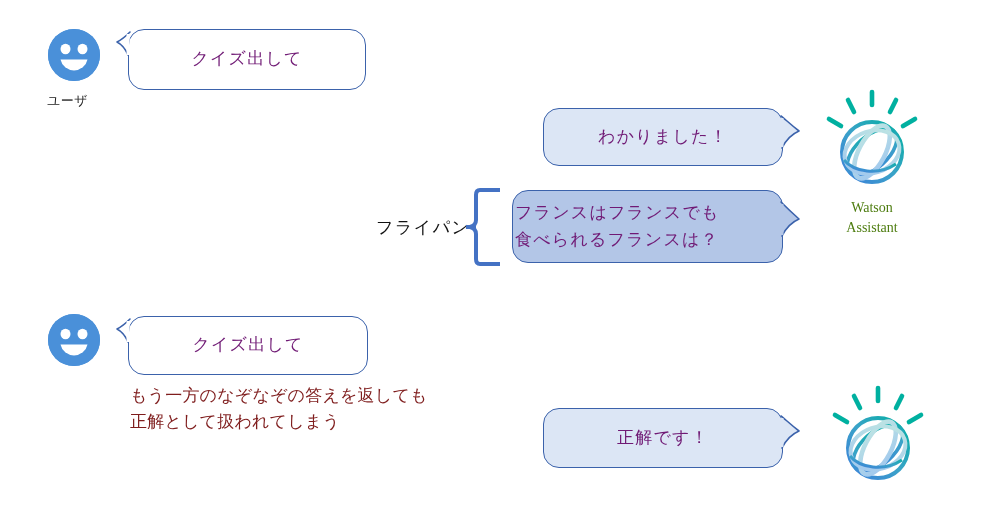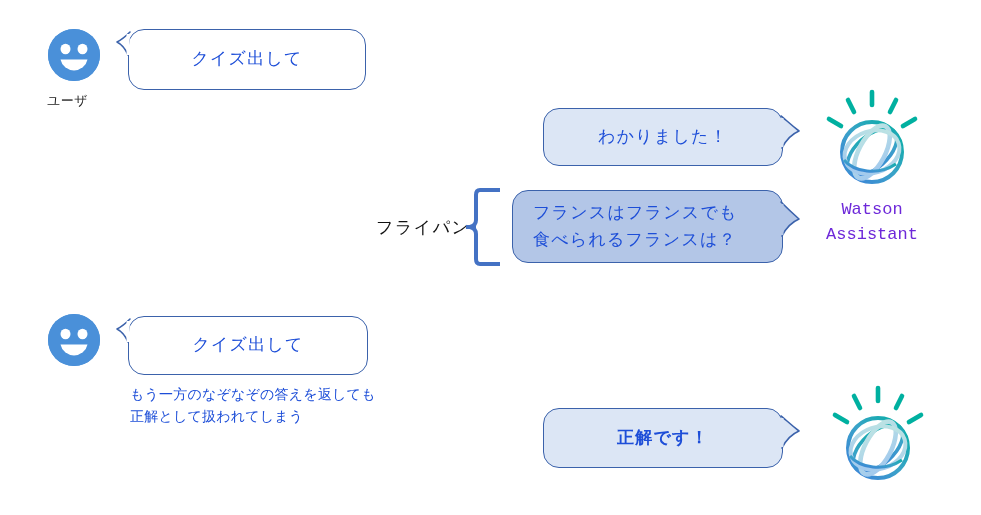--- a/index.html
+++ b/index.html
@@ -42,59 +42,59 @@
     box-sizing: border-box;
     border: 1.6px solid #3b62ab;
     border-radius: 16px;
     display: flex;
     align-items: center;
     justify-content: center;
     text-align: center;
     font-size: 17px;
     line-height: 1.55;
     letter-spacing: 1.2px;
-    color: #1d4ed8;
+    color: #701a75;
     padding: 4px 14px;
     font-family: "Liberation Sans", "DejaVu Sans", sans-serif;
   }
   .bubble.white { background: #ffffff; }
   .bubble.light { background: #dce6f5; }
   .bubble.dark  { background: #b3c6e7; }
   .bubble .txt { white-space: pre-line; }
   .bubble.left-align .txt { text-align: left; }
 
   
   .tail { position: absolute; overflow: visible; }
 
   
   .note {
-    font-size: 14px;
+    font-size: 17px;
     line-height: 1.55;
-    color: #1d4ed8;
+    color: #7f1d1d;
     white-space: pre-line;
     letter-spacing: .2px;
-    font-family: Liberation Serif, serif;
+    font-family: Liberation Mono, monospace;
   }
 
   .brace-label {
     font-size: 17px;
     letter-spacing: 1.5px;
     color: #111111;
     white-space: nowrap;
     font-family: "Liberation Sans", "DejaVu Sans", sans-serif;
   }
 
   
   .watson-name {
-    font-size: 17px;
+    font-size: 14px;
     line-height: 1.45;
-    color: #6d28d9;
+    color: #4d7c0f;
     text-align: center;
     white-space: pre-line;
-    font-family: Liberation Mono, monospace;
+    font-family: Liberation Serif, serif;
   }
 </style>
 </head>
 <body>
 
 <div id="canvas">
 
   <div class="abs" style="left:48px; top:29px;">
     <div class="avatar">
       <svg width="52" height="52" viewBox="0 0 52 52" aria-hidden="true">
@@ -132,21 +132,21 @@
   <svg class="abs" style="left:466px; top:186px;" width="46" height="82" viewBox="0 0 46 82" aria-hidden="true">
     <path d="M32 4 H14 C11 4, 10 6, 10 9 V34 C10 38, 8 40, 4 41 C8 42, 10 44, 10 48 V73 C10 76, 11 78, 14 78 H32" fill="none" stroke="#4472c4" stroke-width="4" stroke-linecap="square" stroke-linejoin="miter"></path>
     <line x1="0" y1="41" x2="10" y2="41" stroke="#4472c4" stroke-width="4"></line>
   </svg>
 
   <div class="abs" style="left:512px; top:190px; width:271px; height:73px;">
     <svg class="tail" style="left:267px; top:4px;" width="30" height="70" viewBox="0 0 30 70" aria-hidden="true">
       <path d="M2 8 C6 12, 11 17, 20 25 C13 28, 7 34, 3 42" fill="#b3c6e7" stroke="#3b62ab" stroke-width="1.6" stroke-linejoin="round" stroke-linecap="round"></path>
       <line x1="3" y1="10" x2="3" y2="41" stroke="#b3c6e7" stroke-width="3"></line>
     </svg>
-    <div class="bubble dark left-align" style="width:271px; height:73px; justify-content:flex-start; padding-left:20px;">
+    <div class="bubble dark left-align" style="width:271px; height:73px; justify-content:flex-start; padding-left:2px;">
       <span class="txt">フランスはフランスでも
 食べられるフランスは？</span>
     </div>
   </div>
 
   <div class="abs" style="left:820px; top:88px;">
     <svg width="104" height="104" viewBox="0 0 104 104" aria-hidden="true">
       <defs>
         <linearGradient id="wg1" x1="0" y1="1" x2="1" y2="0">
           <stop offset="0%" stop-color="#3d7edb"></stop>
@@ -195,21 +195,21 @@
       <line x1="12" y1="5" x2="12" y2="26" stroke="#ffffff" stroke-width="3"></line>
     </svg>
     <div class="bubble white" style="width:240px; height:59px;">
       <span class="txt">クイズ出して</span>
     </div>
   </div>
 
   <div class="abs note" style="left:130px; top:384px; width:330px;">もう一方のなぞなぞの答えを返しても
 正解として扱われてしまう</div>
 
-  <div class="abs" style="left:543px; top:408px; width:240px; height:60px;font-weight:bold;">
+  <div class="abs" style="left:543px; top:408px; width:240px; height:60px;">
     <svg class="tail" style="left:236px; top:2px;" width="30" height="60" viewBox="0 0 30 60" aria-hidden="true">
       <path d="M2 6 C6 9, 11 14, 20 21 C13 24, 7 30, 3 38" fill="#dce6f5" stroke="#3b62ab" stroke-width="1.6" stroke-linejoin="round" stroke-linecap="round"></path>
       <line x1="3" y1="8" x2="3" y2="37" stroke="#dce6f5" stroke-width="3"></line>
     </svg>
     <div class="bubble light" style="width:240px; height:60px;">
       <span class="txt">正解です！</span>
     </div>
   </div>
 
   <div class="abs" style="left:826px; top:384px;">

